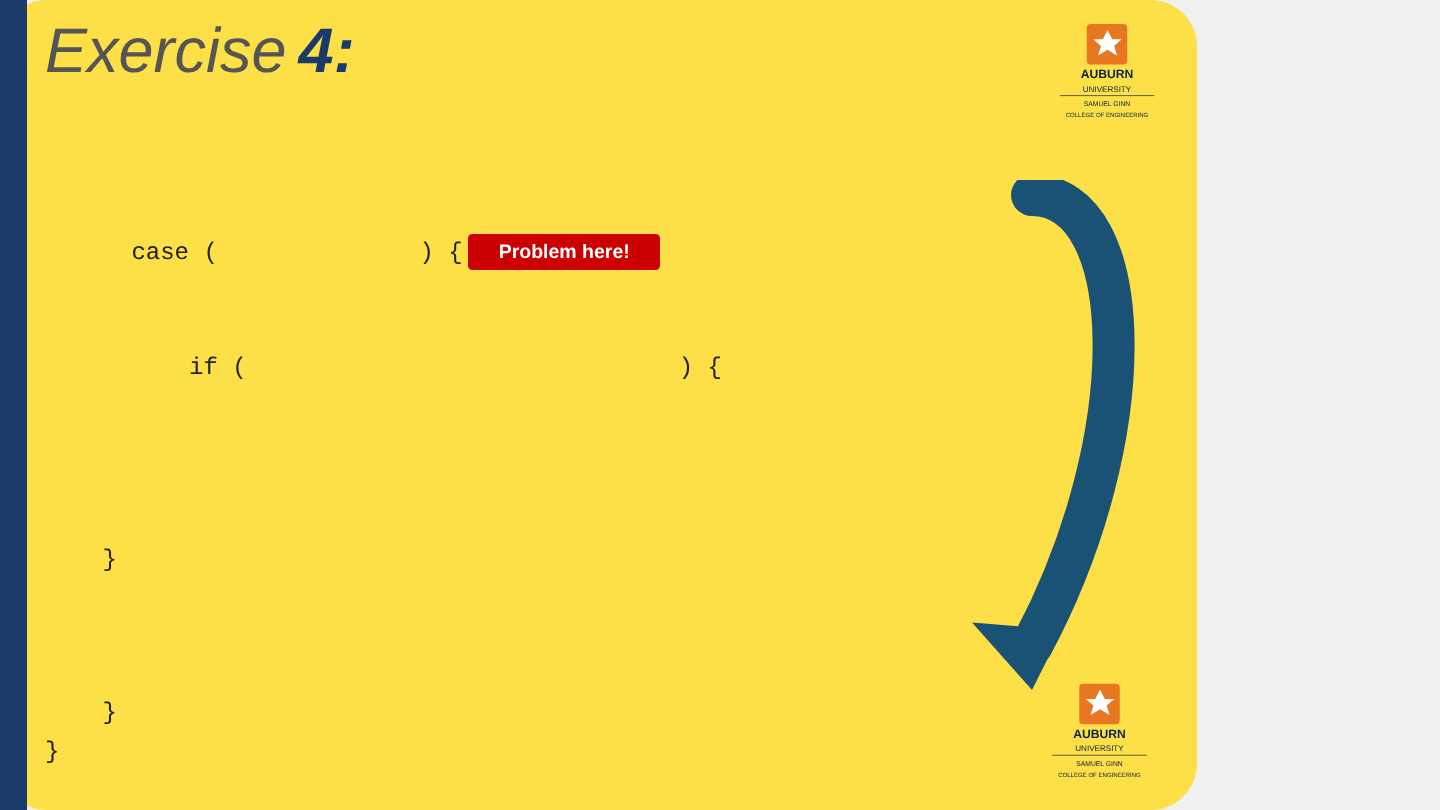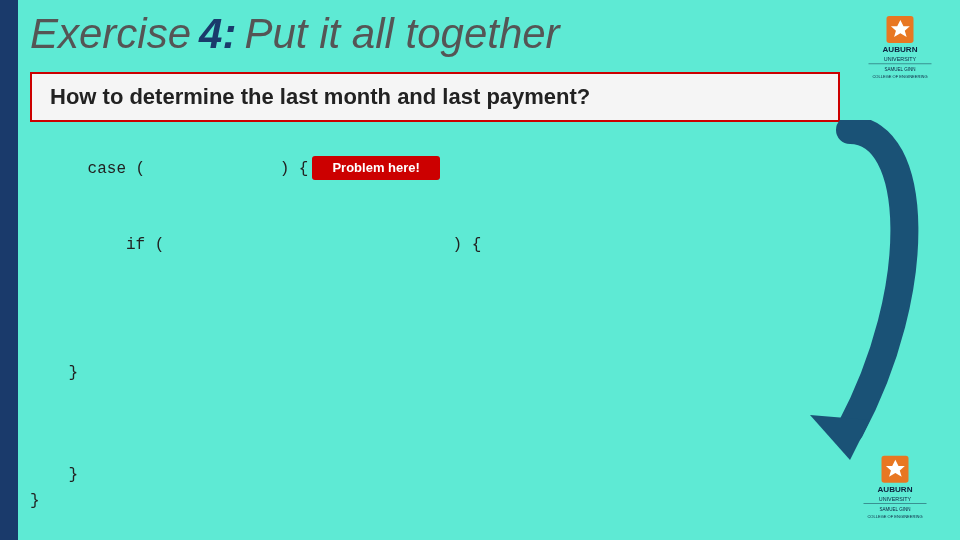--- a/index.html
+++ b/index.html
@@ -6,24 +6,25 @@
     body {
       width: 960px;
       height: 540px;
       background: #f0f0f0;
       font-family: Arial, sans-serif;
       overflow: hidden;
       position: relative;
     }
 
     .slide {
-      width: 960px;
+      width: 798px;
       height: 540px;
-      background: #5eead4;
+      background: #fde047;
       position: relative;
+      border-radius: 31px;
     }
 
     
     .left-accent {
       position: absolute;
       left: 0;
       top: 0;
       width: 18px;
       height: 100%;
       background: #1a3a6b;
@@ -159,41 +160,37 @@
 <body>
 
 <div class="slide">
 
   <div class="left-accent"></div>
 
   <div class="header">
     <div class="title-area">
       <span class="title-exercise">Exercise</span>
       <span class="title-number" style="color:#1a3a6b; font-style:italic;">4:</span>
-      <span class="title-rest">Put it all together</span>
     </div>
 
     <div class="logo-top-right">
       <svg class="auburn-logo-top" viewBox="0 0 100 75" xmlns="http://www.w3.org/2000/svg">
 
         <rect x="35" y="2" width="30" height="30" rx="3" fill="#e87722"></rect>
         <polygon points="50,5 55,15 65,15 57,22 60,32 50,26 40,32 43,22 35,15 45,15" fill="#fff" transform="scale(0.7) translate(22,4)"></polygon>
 
         <text x="50" y="42" text-anchor="middle" font-family="Arial" font-size="9" font-weight="bold" fill="#0c2340">AUBURN</text>
         <text x="50" y="52" text-anchor="middle" font-family="Arial" font-size="6" fill="#0c2340">UNIVERSITY</text>
         <line x1="15" y1="55" x2="85" y2="55" stroke="#0c2340" stroke-width="0.5"></line>
         <text x="50" y="63" text-anchor="middle" font-family="Arial" font-size="5" fill="#0c2340">SAMUEL GINN</text>
         <text x="50" y="71" text-anchor="middle" font-family="Arial" font-size="4.5" fill="#0c2340">COLLEGE OF ENGINEERING</text>
       </svg>
     </div>
   </div>
 
-  <div class="question-box">
-    <span class="question-text">How to determine the last month and last payment?</span>
-  </div>
 
   <div class="code-area">
     <div class="code-line">
       <span>case (              ) {</span><span class="problem-badge">Problem here!</span>
     </div>
     <div class="code-line">
       <span>    if (                              ) {</span>
     </div>
     <div class="code-line">&nbsp;</div>
     <div class="code-line">&nbsp;</div>

